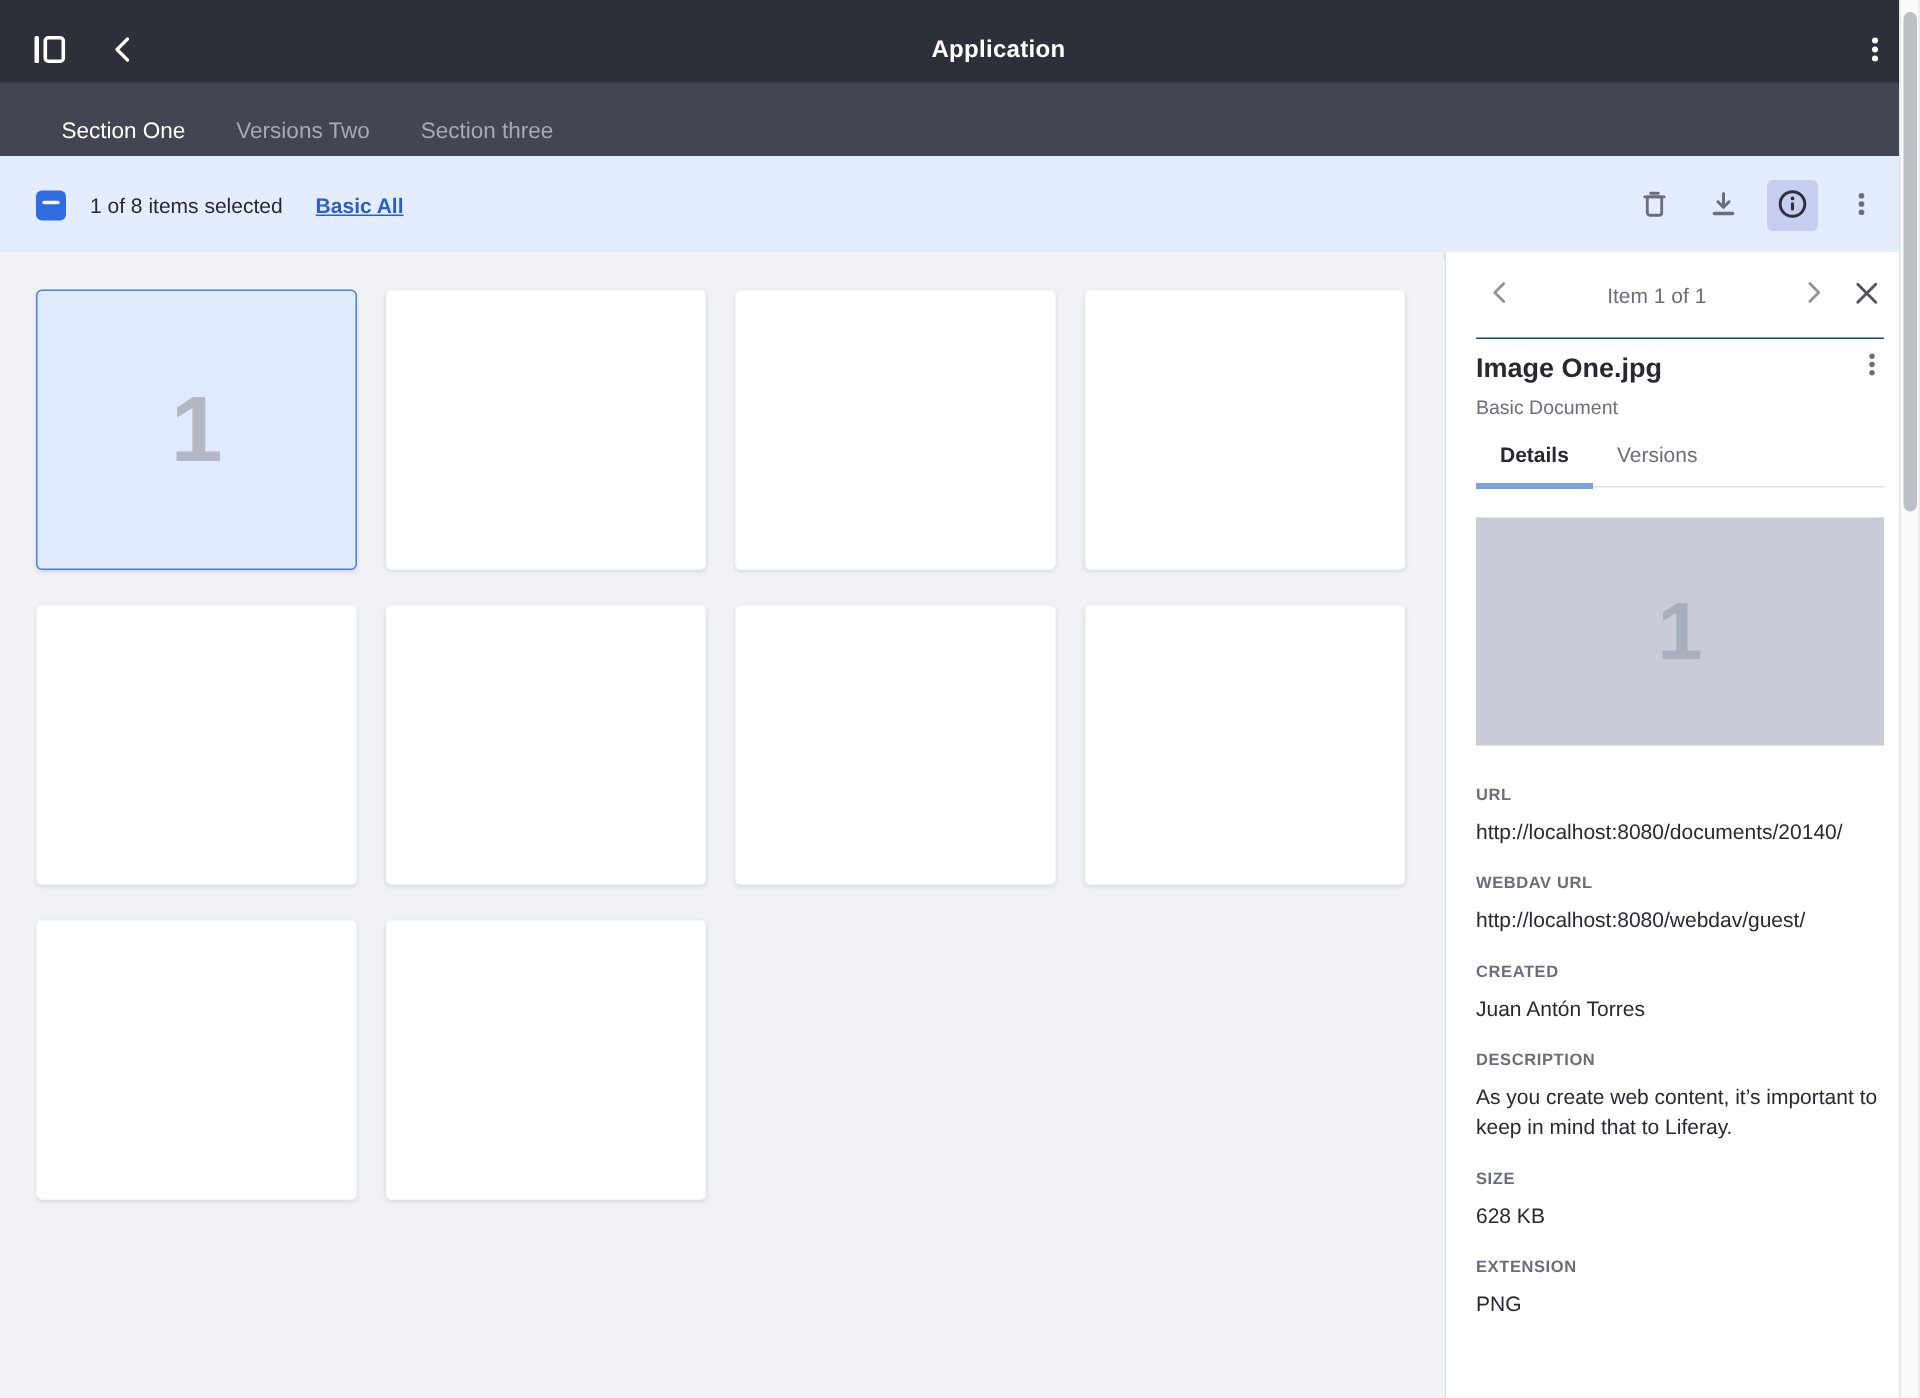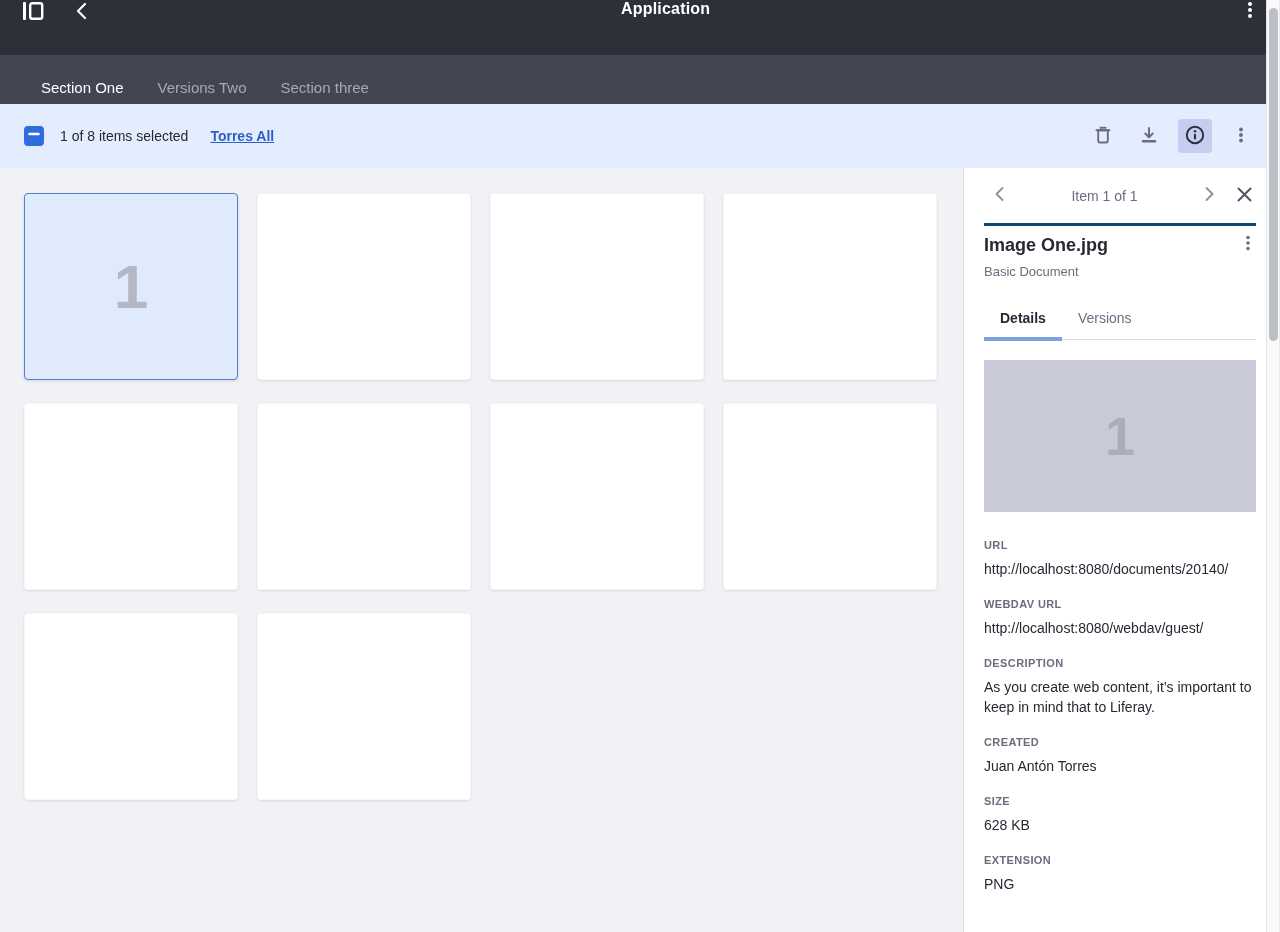--- a/index.html
+++ b/index.html
@@ -5,36 +5,36 @@
   * { margin:0; padding:0; box-sizing:border-box; }
   html,body { width:1280px; height:932px; }
   body {
     position:relative; overflow:hidden; background:#f1f2f5;
     font-family:"Liberation Sans","DejaVu Sans",sans-serif; color:#272833;
   }
   .icon-btn { background:none; border:none; display:flex; align-items:center; justify-content:center; cursor:pointer; padding:0; }
 
   
   .navbar { position:absolute; top:0; left:0; right:0; height:68px; background:#2e3039;
-            display:flex; align-items:flex-start; padding:0 22px; }
+            display:flex; align-items:center; padding:0 22px; }
   .nav-left { display:flex; align-items:center; gap:28px; }
   .nav-title { position:absolute; left:52%; transform:translateX(-50%); color:#fff; font-weight:bold; font-size:16px; letter-spacing:.2px; }
   .nav-right { margin-left:auto; }
 
   
   .tabbar { position:absolute; top:55px; left:0; right:0; height:65px; background:#434553;
             display:flex; padding:0 24px; }
   .tab { position:relative; height:100%; display:flex; align-items:center; padding:0 17px;
          font-size:15px; color:#a6aab8; cursor:pointer; }
   .tab.active { color:#ffffff; }
   .tab.active::after { content:""; position:absolute; left:0; right:0; bottom:0; height:5px; background:#7b9ce8; }
 
   
   .toolbar { position:absolute; top:104px; left:0; right:0; height:68px; background:#e4edfd;
-             border-bottom:4px solid #1d4ed8; display:flex; align-items:center; padding:0 22px 0 24px; }
+             border-bottom:2px solid #1d4ed8; display:flex; align-items:center; padding:0 22px 0 24px; }
   .checkbox { width:20px; height:20px; background:#2e6ce0; border-radius:4px;
               display:flex; align-items:center; justify-content:center; cursor:pointer; }
   .selection-text { margin-left:16px; font-size:14px; color:#272833; }
   .select-all { margin-left:22px; font-size:14px; font-weight:bold; color:#2c5fc4;
                 text-decoration:underline; cursor:pointer; }
   .toolbar-actions { margin-left:auto; display:flex; align-items:center; gap:12px; }
   .tool-btn { width:34px; height:34px; border-radius:4px; display:flex; align-items:center;
               justify-content:center; cursor:pointer; background:none; border:none; }
   .tool-btn.active { background:#c5cef1; }
 
@@ -44,28 +44,28 @@
                column-gap:19px; row-gap:23px; padding:25px 24px; }
   .card { background:#fff; border-radius:4px; border:1px solid rgba(0,0,0,.03);
           box-shadow:0 1px 3px rgba(0,0,0,.10); display:flex; align-items:center;
           justify-content:center; cursor:pointer; }
   .card.selected { background:#dfeafc; border:1px solid #4f81cd; box-shadow:0 1px 3px rgba(40,80,160,.18); }
   .card-number { font-size:62px; font-weight:bold; color:#b3b8c4; }
 
   
   .sidebar { position:absolute; top:168px; left:963px; right:0; bottom:0; background:#fff;
              border-left:1px solid #e0e1e8; padding:0 24px 0 20px; z-index:5; }
-  .sidebar-nav { height:58px; display:flex; align-items:center; border-bottom:3px solid #0c4a6e;
+  .sidebar-nav { height:58px; display:flex; align-items:center; border-bottom:1px solid #0c4a6e;
                  padding:0 2px 0 6px; }
   .sidebar-counter { flex:1; text-align:center; font-size:14px; color:#6b6c7e; }
   .close-btn { margin-left:16px; }
   .sidebar-title-row { display:flex; align-items:flex-end; margin-top:7px; }
   .sidebar-title { font-size:18px; font-weight:bold; color:#272833; flex:1; }
   .sidebar-subtitle { margin-top:8px; font-size:13px; color:#6b6c7e; }
-  .sidebar-tabs { display:flex; margin-top:31px; border-bottom:1px solid #dcdde3; }
+  .sidebar-tabs { display:flex; margin-top:16px; border-bottom:1px solid #dcdde3; }
   .s-tab { position:relative; padding:0 16px 13px; font-size:14px; color:#6b6c7e; cursor:pointer; }
   .s-tab.active { color:#272833; font-weight:bold; }
   .s-tab.active::after { content:""; position:absolute; left:0; right:0; bottom:-2px; height:4px; background:#7ba1e0; }
   .preview { margin-top:20px; height:152px; background:#c8cbd7; display:flex;
              align-items:center; justify-content:center; }
   .preview-number { font-size:54px; font-weight:bold; color:#a9aebc; }
   .field-list { margin-top:27px; }
   .field { margin-bottom:19px; }
   .field-label { font-size:11px; font-weight:bold; color:#6b6c7e; letter-spacing:.4px;
                  text-transform:uppercase; margin-bottom:8px; }
@@ -126,21 +126,21 @@
 
 <div class="toolbar">
   <span class="checkbox">
     <span>
       <svg width="20" height="20" viewBox="0 0 20 20">
           <rect x="4.2" y="8.8" width="11.6" height="2.4" rx="1.2" fill="#fff"></rect>
         </svg>
     </span>
   </span>
   <span class="selection-text">1 of 8 items selected</span>
-  <a class="select-all">Torres All</a>
+  <a class="select-all">Basic All</a>
 
   <div class="toolbar-actions">
     <button class="tool-btn">
       <span>
         <svg width="20" height="20" viewBox="0 0 20 20">
           <path d="M3.5 5.2h13" stroke="#6b6c7e" stroke-width="1.9" stroke-linecap="round" fill="none"></path>
           <path d="M7.5 2.8h5" stroke="#6b6c7e" stroke-width="1.9" stroke-linecap="round" fill="none"></path>
           <path d="M5.2 5.2h9.6v10.6a1.7 1.7 0 0 1-1.7 1.7H6.9a1.7 1.7 0 0 1-1.7-1.7z" fill="none" stroke="#6b6c7e" stroke-width="1.9" stroke-linejoin="round"></path>
         </svg>
       </span>
@@ -248,26 +248,26 @@
   <div class="field-list">
       <div class="field">
         <div class="field-label">URL</div>
         <div class="field-value">http://localhost:8080/documents/20140/</div>
       </div>
       <div class="field">
         <div class="field-label">WEBDAV URL</div>
         <div class="field-value">http://localhost:8080/webdav/guest/</div>
       </div>
       <div class="field">
+        <div class="field-label">CREATED</div>
+        <div class="field-value">Juan Antón Torres</div>
+      </div>
+      <div class="field">
         <div class="field-label">DESCRIPTION</div>
         <div class="field-value">As you create web content, it’s important to keep in mind that to Liferay.</div>
-      </div>
-      <div class="field">
-        <div class="field-label">CREATED</div>
-        <div class="field-value">Juan Antón Torres</div>
       </div>
       <div class="field">
         <div class="field-label">SIZE</div>
         <div class="field-value">628 KB</div>
       </div>
       <div class="field">
         <div class="field-label">EXTENSION</div>
         <div class="field-value">PNG</div>
       </div>
     </div>

